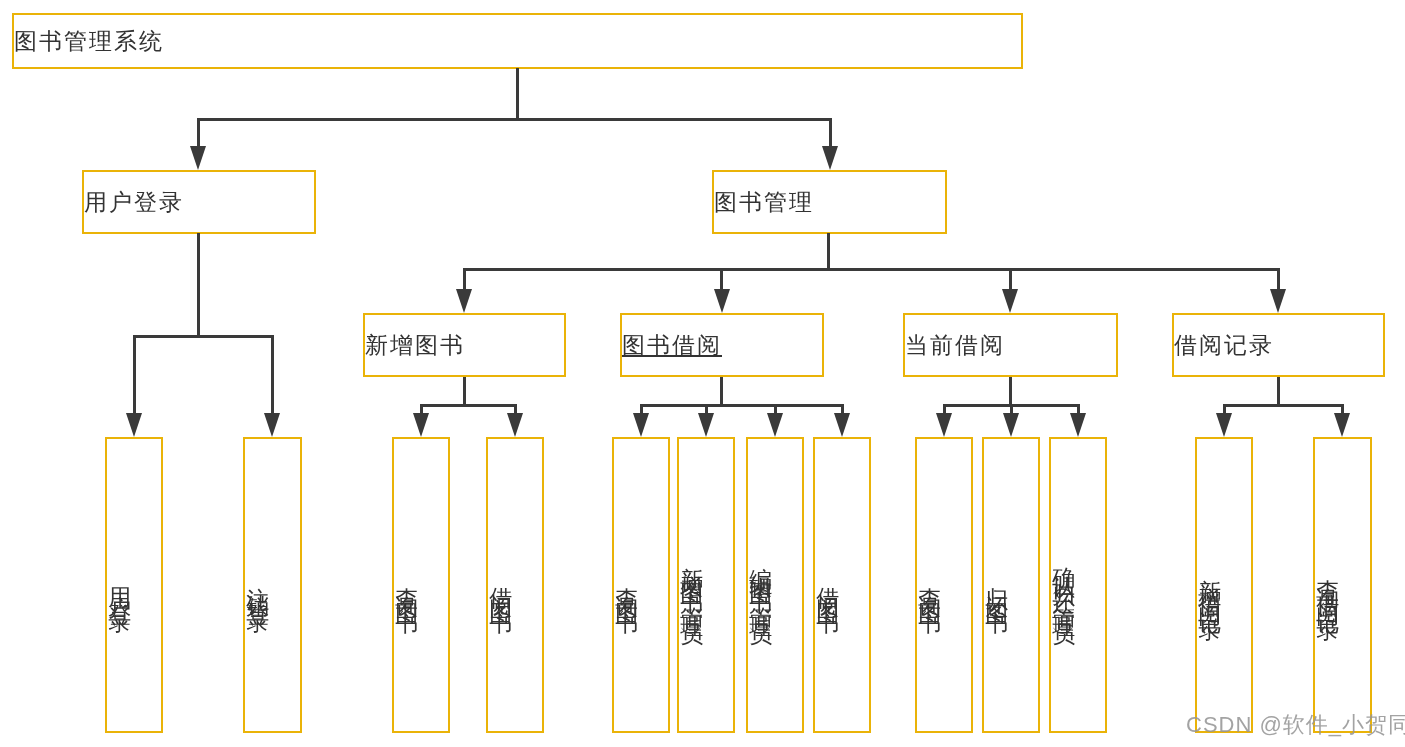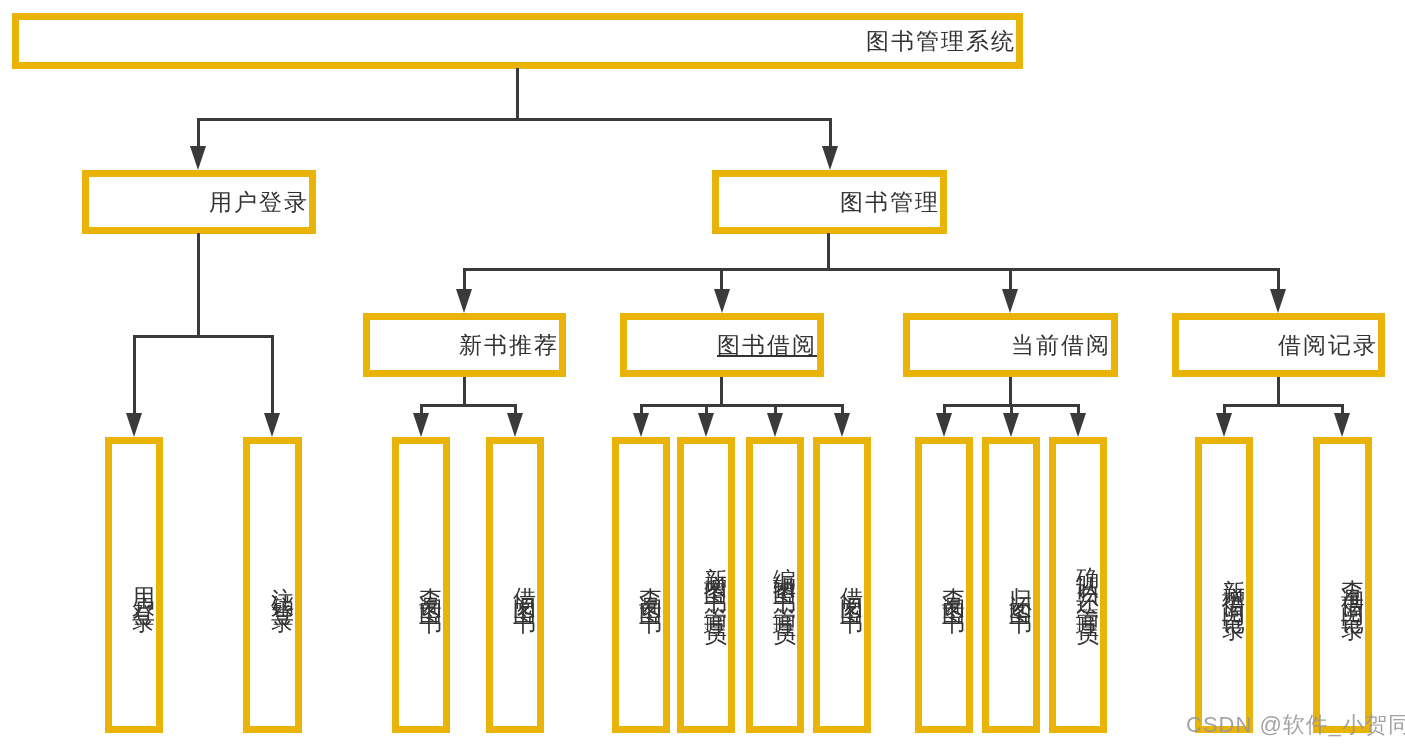--- a/index.html
+++ b/index.html
@@ -2,22 +2,22 @@
 <html><head>
 <meta charset="utf-8">
 <style>
   html,body { margin:0; padding:0; background:#ffffff; }
   .canvas {
     position:relative; width:1405px; height:747px; background:#ffffff;
     font-family:"Liberation Sans","DejaVu Sans",sans-serif; overflow:hidden;
   }
   .node {
     position:absolute; box-sizing:border-box;
-    border:7px solid #eab308; background:#ffffff; color:#333333;
-    display:flex; align-items:center; justify-content:flex-end;
+    border:2px solid #eab308; background:#ffffff; color:#333333;
+    display:flex; align-items:center; justify-content:flex-start;
   }
   .node.h { font-size:23px; letter-spacing:2px; white-space:nowrap; }
   .vlabel {
     writing-mode:vertical-rl; text-orientation:mixed;
     font-size:23px; letter-spacing:8px; line-height:1.1; color:#333333;
   }
   .line { position:absolute; background:#3a3a3a; }
   .arrow {
     position:absolute; width:0; height:0;
     border-left:8px solid transparent; border-right:8px solid transparent;
@@ -38,21 +38,21 @@
   </div>
 
   <div class="node h" style="left:82px; top:170px; width:234px; height:64px;">
     <span>用户登录</span>
   </div>
   <div class="node h" style="left:712px; top:170px; width:235px; height:64px;">
     <span>图书管理</span>
   </div>
 
   <div class="node h" style="left:363px; top:313px; width:203px; height:64px;">
-    <span>新书推荐</span>
+    <span>新增图书</span>
   </div>
   <div class="node h" style="left:620px; top:313px; width:204px; height:64px;text-decoration:underline;">
     <span>图书借阅</span>
   </div>
   <div class="node h" style="left:903px; top:313px; width:215px; height:64px;">
     <span>当前借阅</span>
   </div>
   <div class="node h" style="left:1172px; top:313px; width:213px; height:64px;">
     <span>借阅记录</span>
   </div>

